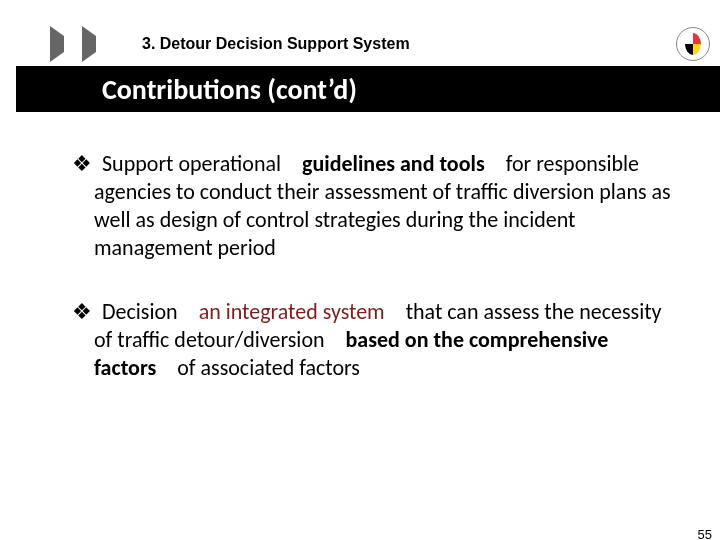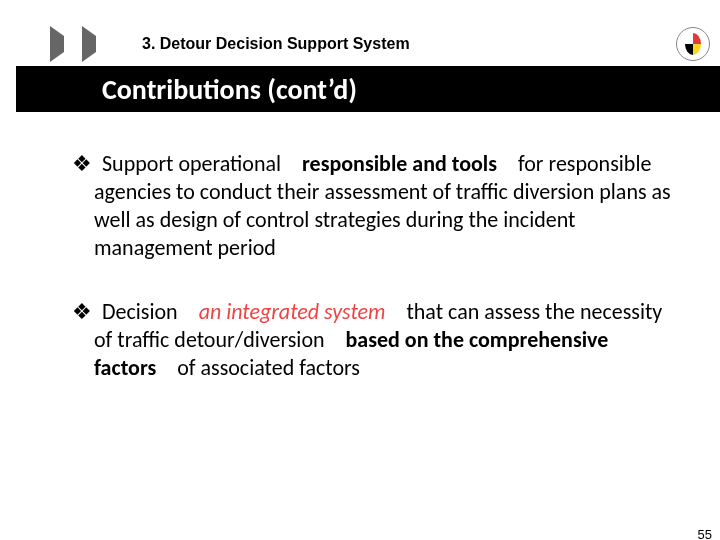--- a/index.html
+++ b/index.html
@@ -12,21 +12,21 @@
   .logo { margin-left: auto; width: 34px; height: 34px; border-radius: 50%; background: #fff; border: 1px solid #888; position: relative; display:flex; align-items:center; justify-content:center; }
   .logo-inner { width: 22px; height: 22px; border-radius: 50%; background:
     conic-gradient(#e03a3e 0 90deg, #ffd520 90deg 180deg, #000 180deg 270deg, #fff 270deg 360deg); }
   .title-bar { position: absolute; top: 50px; left: 0; right: 0; height: 46px; background: #000000; display: flex; align-items: center; }
   .title-bar .inner { margin-left: 70px; font-size: 28px; font-weight: 700; color: #fff; }
   .body { position: absolute; top: 110px; left: 32px; right: 40px; }
   .bullet-item { display: flex; margin-bottom: 4px; }
   .bullet-mark { color: #000; font-size: 22px; line-height: 28px; width: 22px; flex: 0 0 22px; }
   .bullet-text { font-size: 22px; line-height: 28px; color: #000; }
   .bold { font-weight: 700; }
-  .red { color: #ef4444; font-style: italic; }
+  .red { color: #7f1d1d; }
   .page-num { position: absolute; right: 16px; bottom: 6px; font-size: 13px; font-family: Arial, sans-serif; color: #000; }
 </style>
 </head>
 <body>
 
 <div class="slide">
 
   <div class="top-row">
     <div class="arrows">
       <div class="arrow"></div>
@@ -38,21 +38,21 @@
     </div>
   </div>
 
   <div class="title-bar">
     <div class="inner">Contributions (cont’d)</div>
   </div>
 
   <div class="body">
     <div class="bullet-item">
       <div class="bullet-mark">❖</div>
-      <div class="bullet-text"><span>Support operational </span><span class="bold">responsible and tools</span><span> for responsible agencies to conduct their assessment of traffic diversion plans as well as design of control strategies during the incident management period</span></div>
+      <div class="bullet-text"><span>Support operational </span><span class="bold">guidelines and tools</span><span> for responsible agencies to conduct their assessment of traffic diversion plans as well as design of control strategies during the incident management period</span></div>
     </div>
     <div class="bullet-item">
       <div class="bullet-mark">❖</div>
       <div class="bullet-text"><span>Decision </span><span class="red">an integrated system</span><span> that can assess the necessity of traffic detour/diversion </span><span class="bold">based on the comprehensive factors</span><span> of associated factors</span></div>
     </div>
   </div>
 
   <div class="page-num">55</div>
 
 </div>

